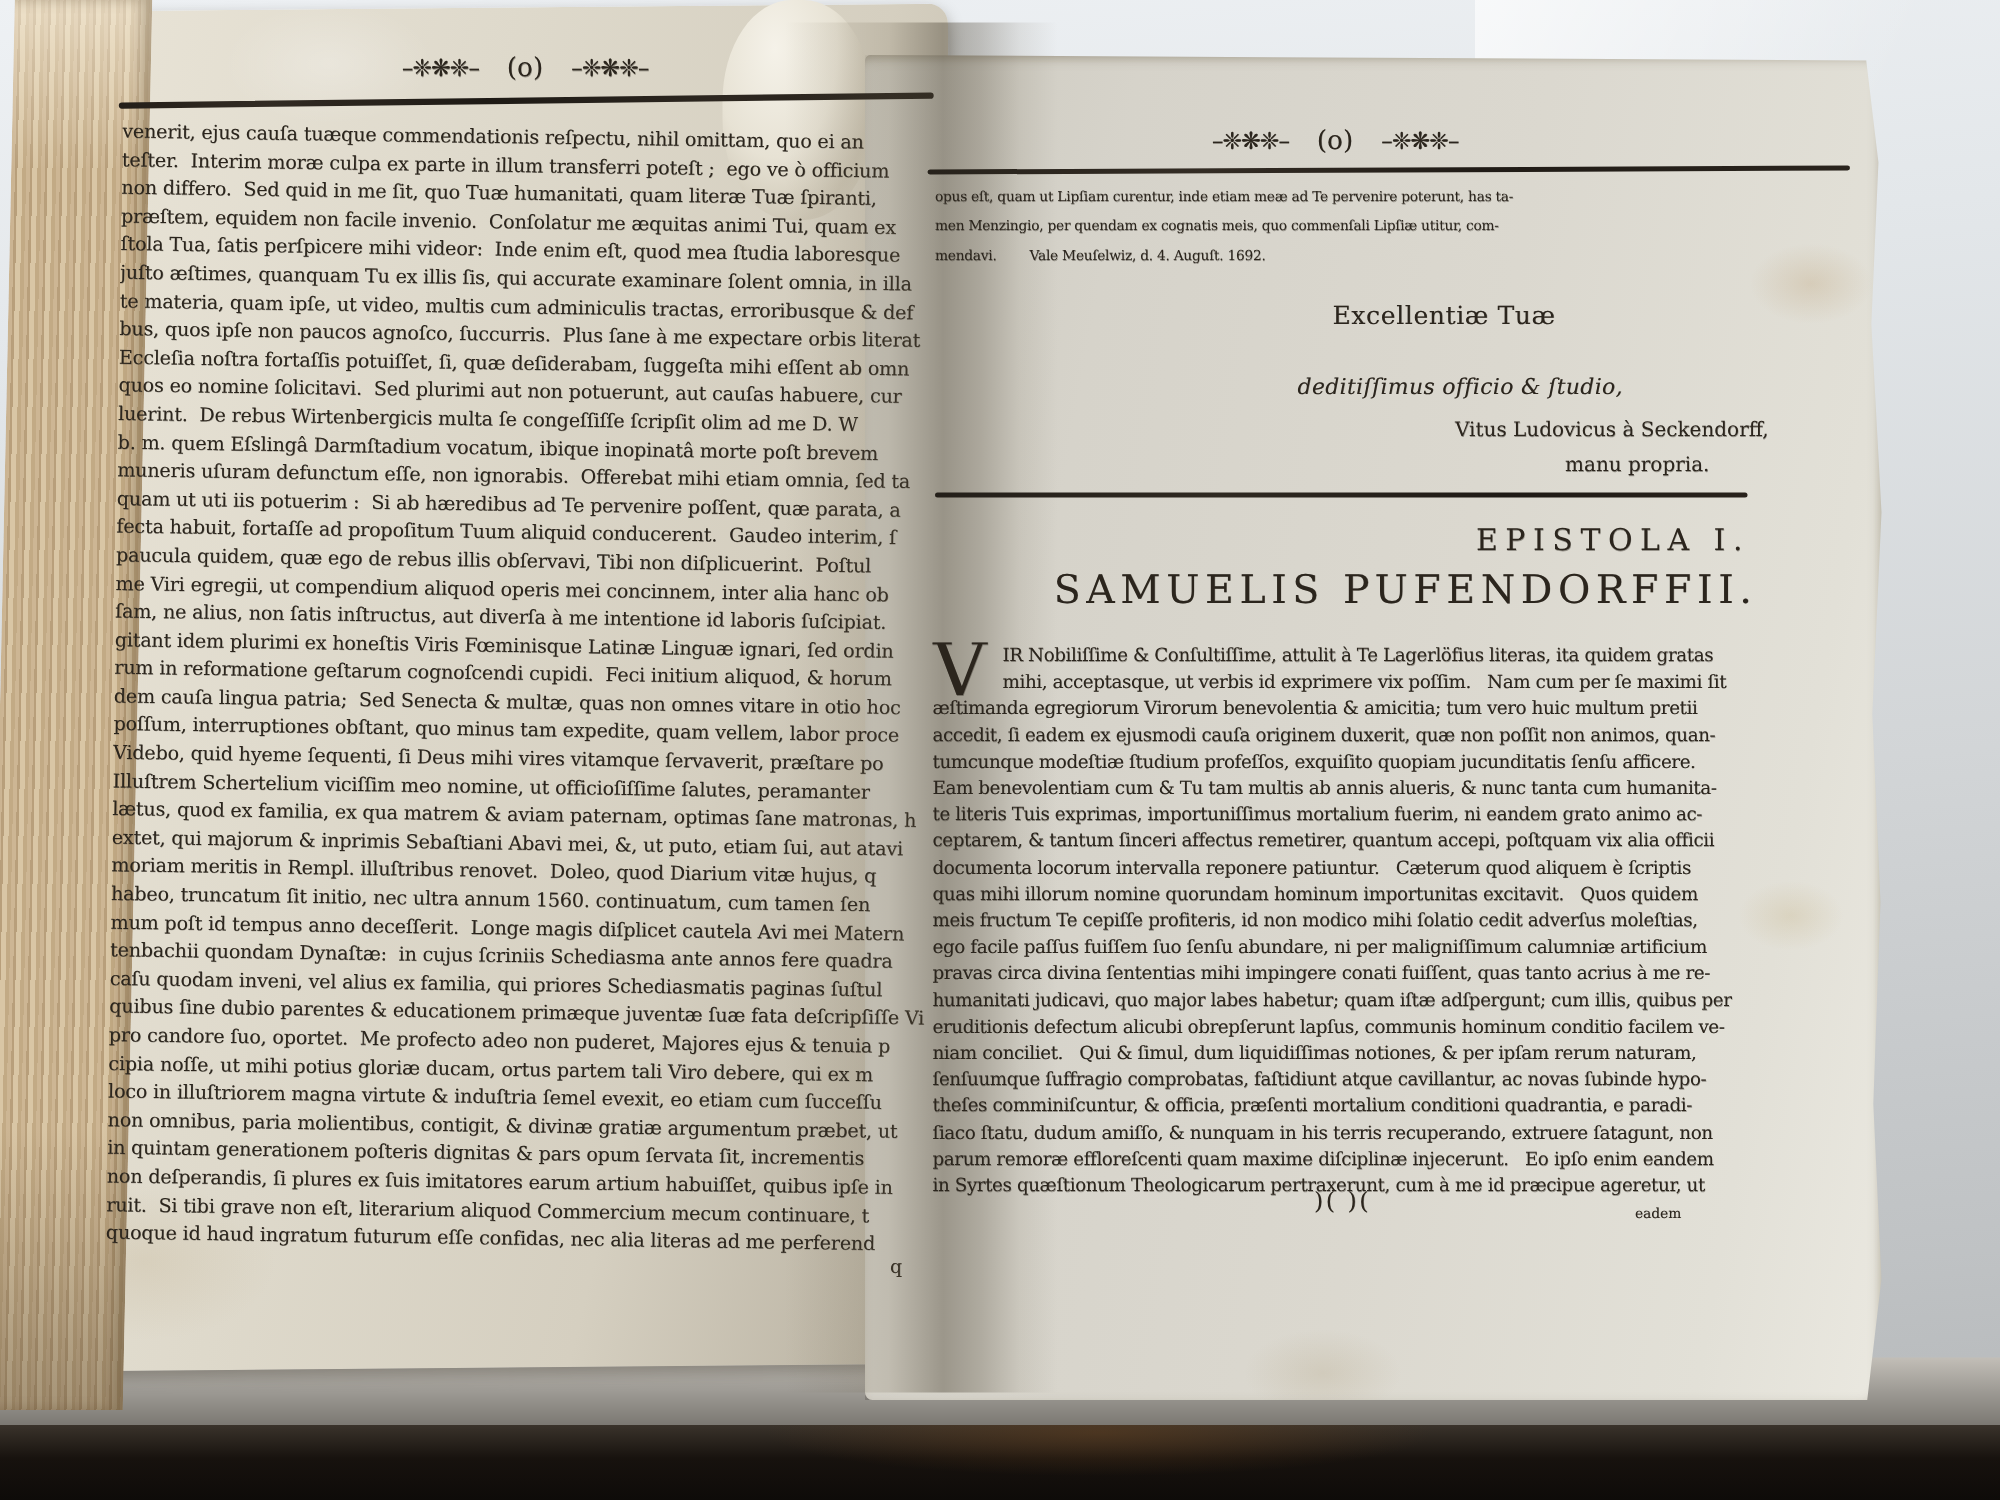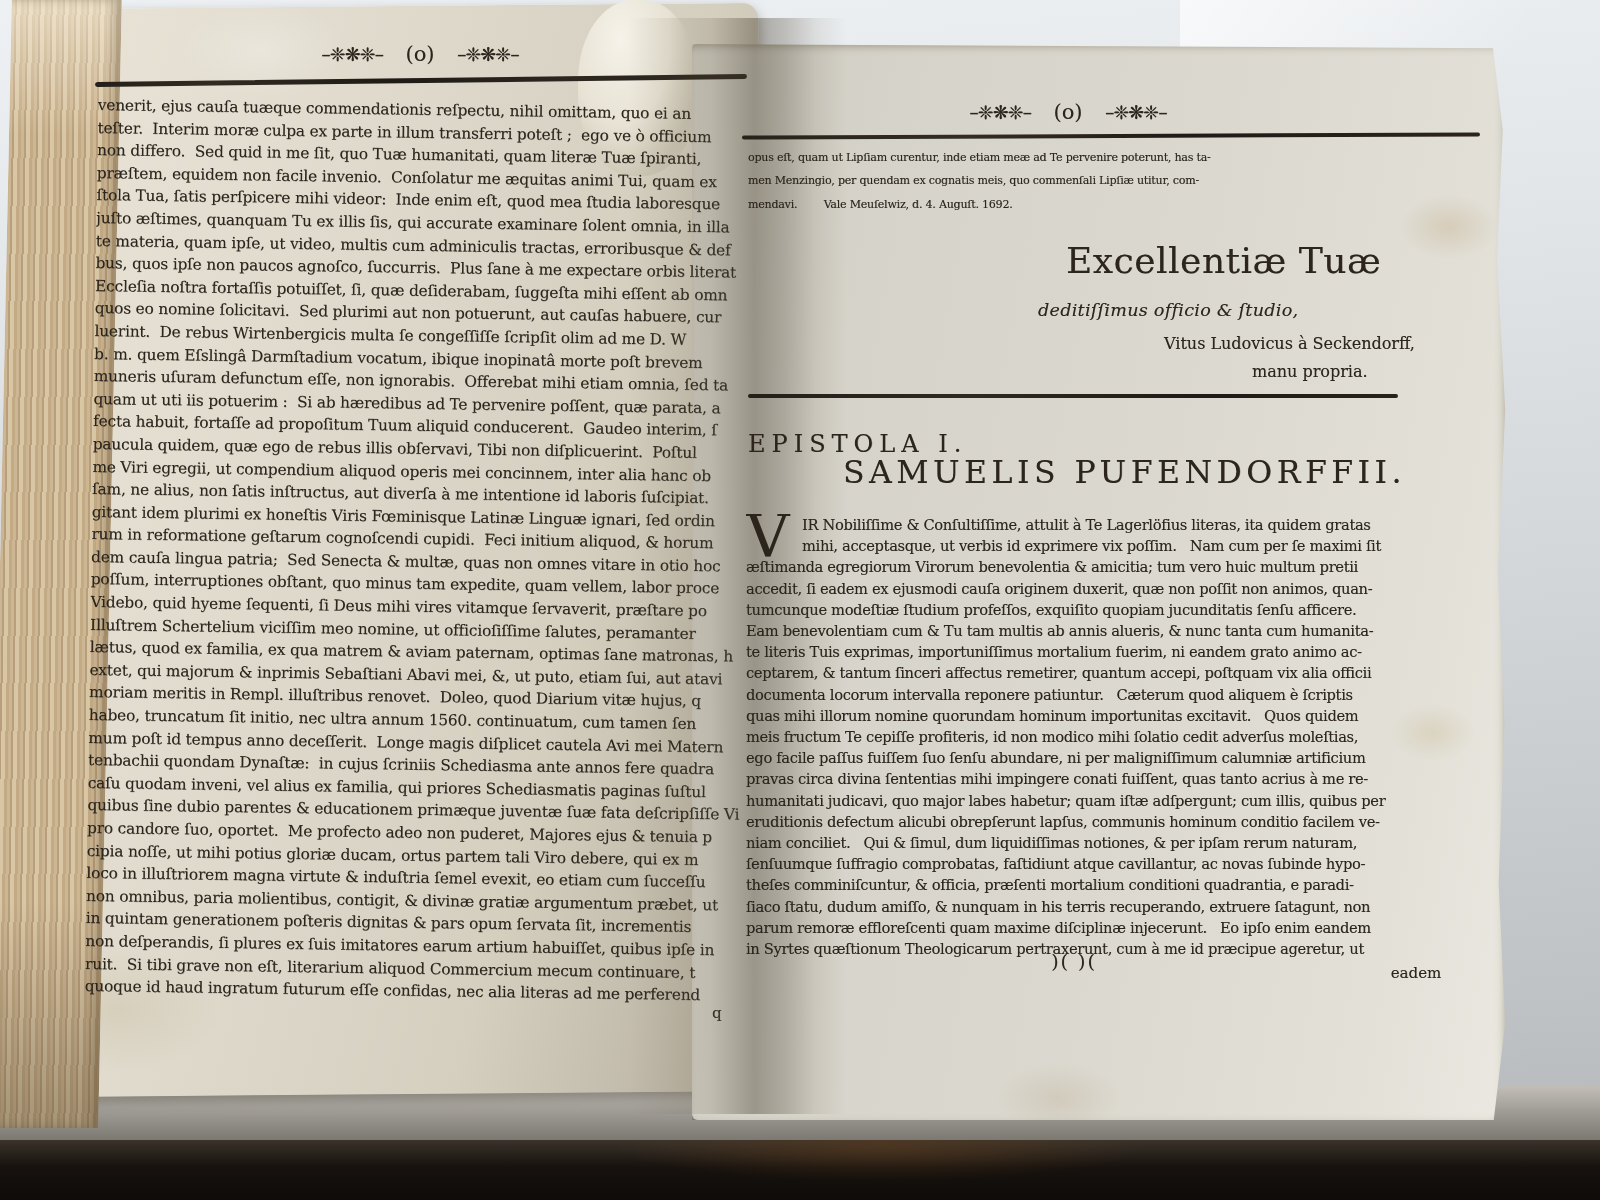--- a/index.html
+++ b/index.html
@@ -50,33 +50,33 @@
   .lp-text{position:absolute;left:98px;top:94px;width:666px;height:928px;overflow:hidden;
     transform:rotate(0.85deg);transform-origin:0 0;font-size:15.3px;line-height:22.6px;letter-spacing:-.15px;}
   .lp-catchword{position:absolute;left:712px;top:1004px;font-size:15px;}
   .gutter{position:absolute;left:628px;top:18px;width:218px;height:1096px;pointer-events:none;
     background:linear-gradient(90deg,rgba(120,108,84,0) 0%,rgba(110,99,76,.20) 38%,rgba(74,66,50,.42) 58%,rgba(84,76,60,.30) 72%,rgba(110,102,84,.12) 86%,rgba(120,112,94,0) 100%);}
   
   .rp-header{position:absolute;left:838px;top:100px;width:460px;text-align:center;font-size:20px;}
   .rp-rule1{position:absolute;left:742px;top:134px;width:738px;height:4px;border-radius:2px;transform:rotate(-0.25deg);
     background:linear-gradient(90deg,#27221b 0%,#332c24 30%,#201b16 60%,#2a241d 100%);}
   .rp-para{position:absolute;left:748px;top:146px;width:674px;overflow:hidden;font-size:11px;line-height:23.4px;letter-spacing:-.2px;}
-  .rp-salutation{position:absolute;left:1066px;top:240px;font-size:36px;letter-spacing:.5px;}
+  .rp-salutation{position:absolute;left:1066px;top:240px;font-size:20px;letter-spacing:.5px;}
   .rp-valediction{position:absolute;left:1038px;top:300px;font-size:17.5px;font-style:italic;letter-spacing:.3px;}
   .rp-signature{position:absolute;left:1140px;top:334px;font-size:16px;margin-left:24px;}
   .rp-manu{position:absolute;left:1252px;top:362px;font-size:16px;}
   .rp-rule2{position:absolute;left:748px;top:394px;width:650px;height:4px;border-radius:2px;
     background:linear-gradient(90deg,#241f19 0%,#2f2921 35%,#1f1a15 70%,#28221b 100%);}
-  .rp-epistola{position:absolute;left:748px;top:418px;width:652px;text-align:left;font-size:24px;letter-spacing:6px;margin-top:12px;}
+  .rp-epistola{position:absolute;left:748px;top:418px;width:652px;text-align:right;font-size:24px;letter-spacing:6px;}
   .rp-author{position:absolute;left:748px;top:454px;width:658px;text-align:right;font-size:31.5px;letter-spacing:4.5px;}
   .rp-body{position:absolute;left:746px;top:514px;width:670px;height:452px;overflow:hidden;
     font-size:14.6px;line-height:21.2px;letter-spacing:-.3px;}
   .dropcap{float:left;width:52px;height:42px;font-size:60px;line-height:44px;margin:0 4px 0 0;}
   .rp-sigmark{position:absolute;left:748px;top:950px;width:652px;text-align:center;font-size:19px;letter-spacing:2px;}
-  .rp-catchword{position:absolute;left:1374px;top:964px;width:84px;text-align:center;font-size:15px;}
+  .rp-catchword{position:absolute;left:1261px;top:964px;width:84px;text-align:right;font-size:11px;}
 </style>
 </head>
 <body>
 
 <div class="scene">
   <div class="sheen"></div>
   <div class="shelf"></div>
   <div class="table-dark"></div>
 
   <div class="page-left"></div>

